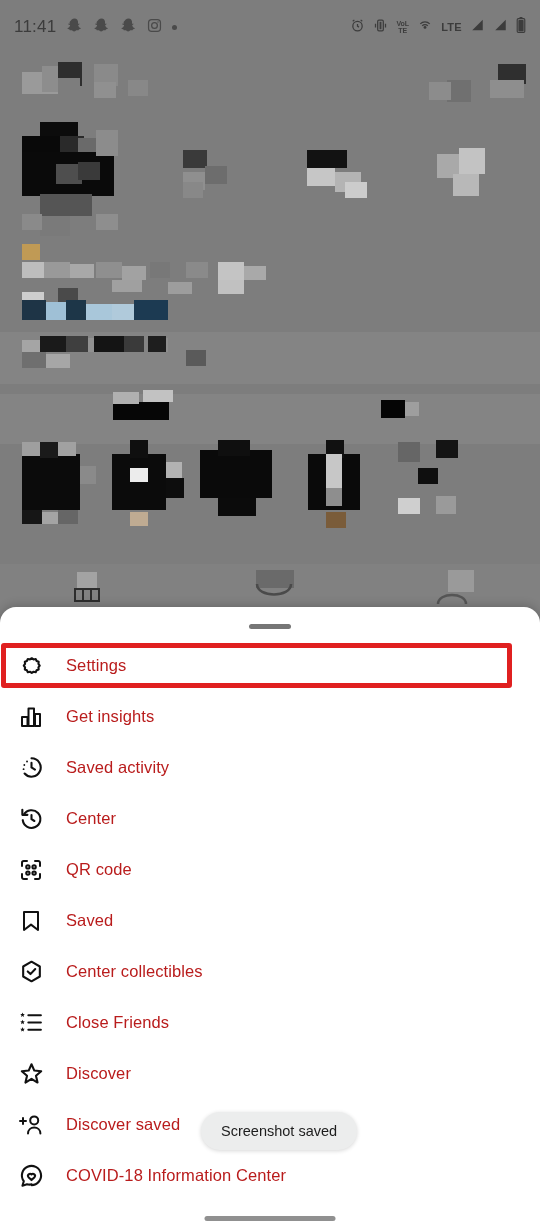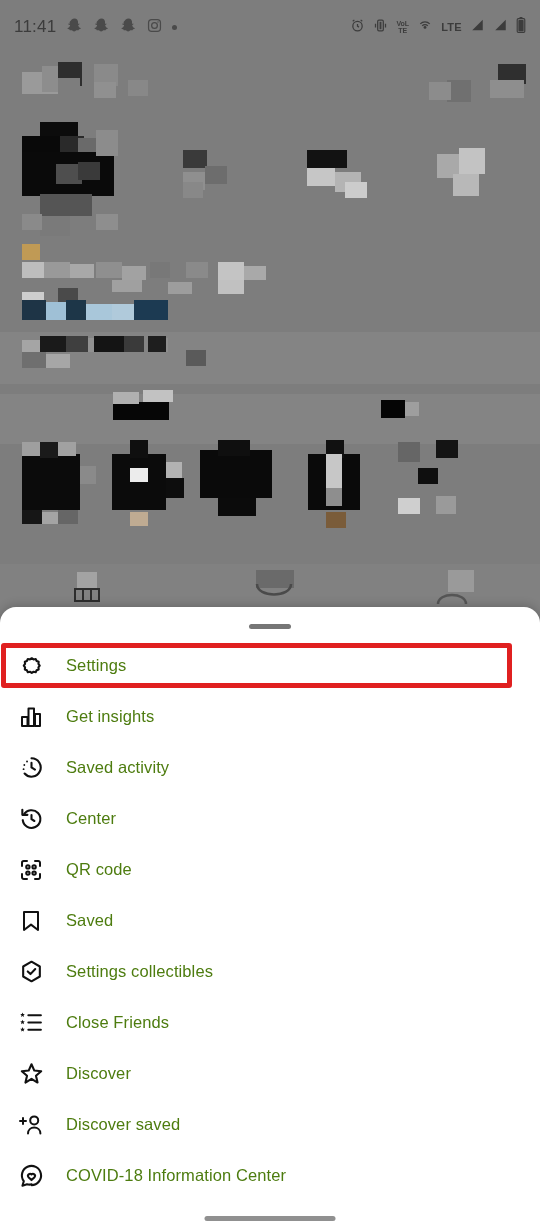--- a/index.html
+++ b/index.html
@@ -67,21 +67,21 @@
     padding-left: 14px;
   }
   .row .ic {
     width: 34px; height: 34px;
     display: flex; align-items: center; justify-content: center;
     flex: 0 0 34px;
   }
   .row .lbl {
     margin-left: 18px;
     font-size: 16.5px;
-    color: #4d7c0f;
+    color: #b91c1c;
     letter-spacing: .1px;
     white-space: nowrap;
   }
 
   
   .hl {
     position: absolute;
     left: 1px; top: 643px;
     width: 511px; height: 45px;
     border: 5px solid #e02020;
@@ -403,21 +403,21 @@
         <span class="lbl">Saved</span>
       </div>
 
       <div class="row">
         <span class="ic">
           <svg width="25" height="25" viewBox="0 0 24 24" fill="none" stroke="#111" stroke-width="2" stroke-linejoin="round" stroke-linecap="round">
             <path d="M12 2.6l8 4.6v9.6L12 21.4 4 16.8V7.2z"></path>
             <path d="M8.4 11.9l2.6 2.6 4.6-4.9"></path>
           </svg>
         </span>
-        <span class="lbl">Settings collectibles</span>
+        <span class="lbl">Center collectibles</span>
       </div>
 
       <div class="row">
         <span class="ic">
           <svg width="25" height="25" viewBox="0 0 24 24" stroke="#111" stroke-width="2" stroke-linecap="round">
             <path d="M9 5h12M9 12h12M9 19h12"></path>
             <path d="M3.4 2.4l.6 1.5 1.6.1-1.2 1.1.4 1.6-1.4-.9-1.4.9.4-1.6L1.2 4l1.6-.1z" fill="#111" stroke="none"></path>
             <path d="M3.4 9.4l.6 1.5 1.6.1-1.2 1.1.4 1.6-1.4-.9-1.4.9.4-1.6L1.2 11l1.6-.1z" fill="#111" stroke="none"></path>
             <path d="M3.4 16.4l.6 1.5 1.6.1-1.2 1.1.4 1.6-1.4-.9-1.4.9.4-1.6L1.2 18l1.6-.1z" fill="#111" stroke="none"></path>
           </svg>
@@ -453,16 +453,17 @@
           </svg>
         </span>
         <span class="lbl">COVID-18 Information Center</span>
       </div>
 
     </div>
   </div>
 
   <div class="hl"></div>
 
+  <div class="toast">Screenshot saved</div>
 
   <div class="homebar"></div>
 
 </div>
 
 </body></html>

